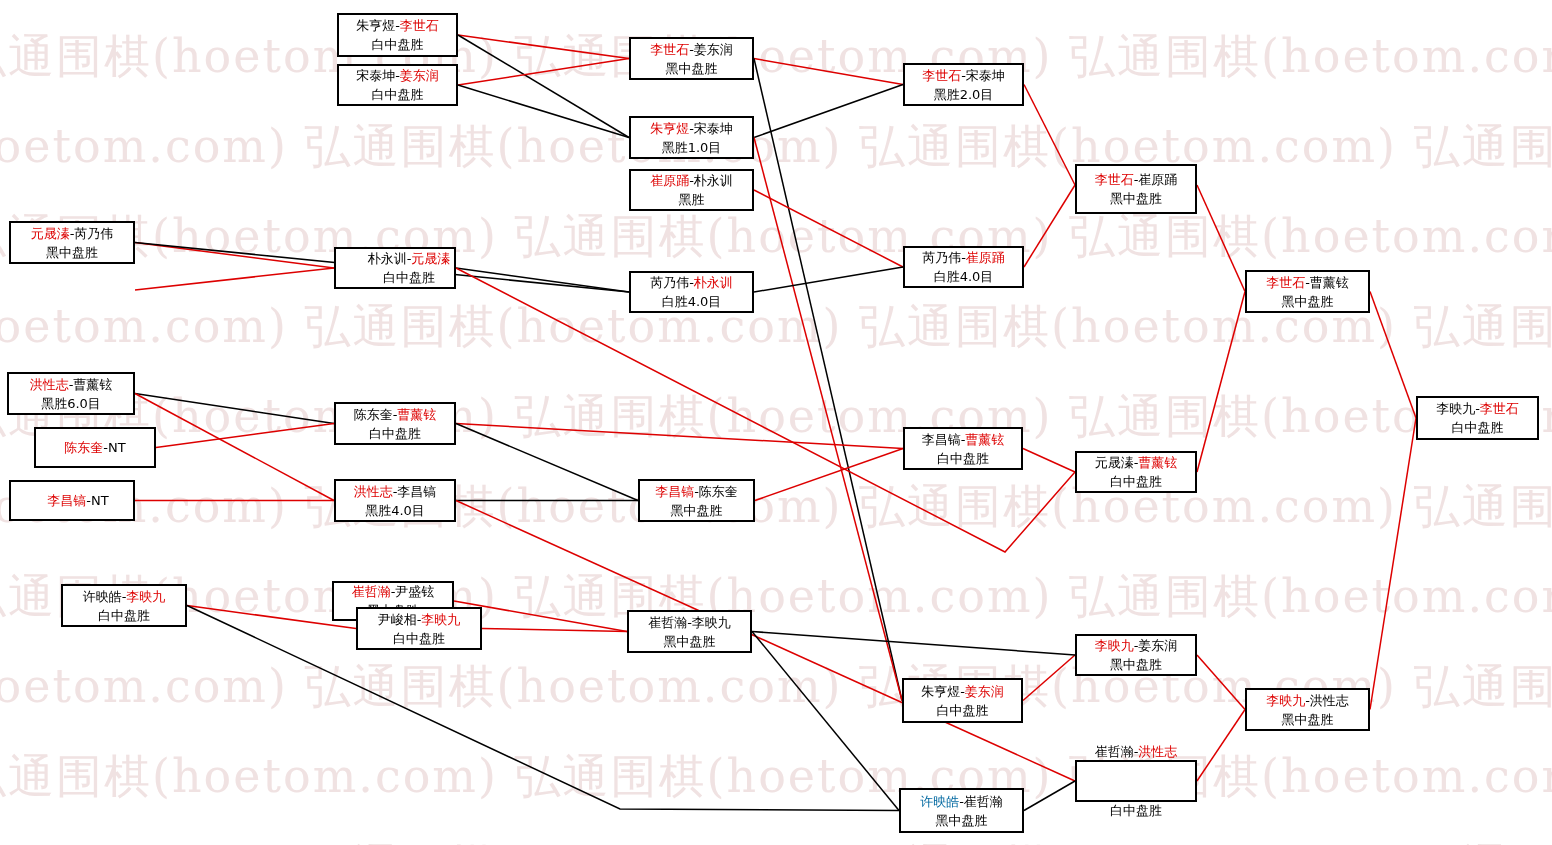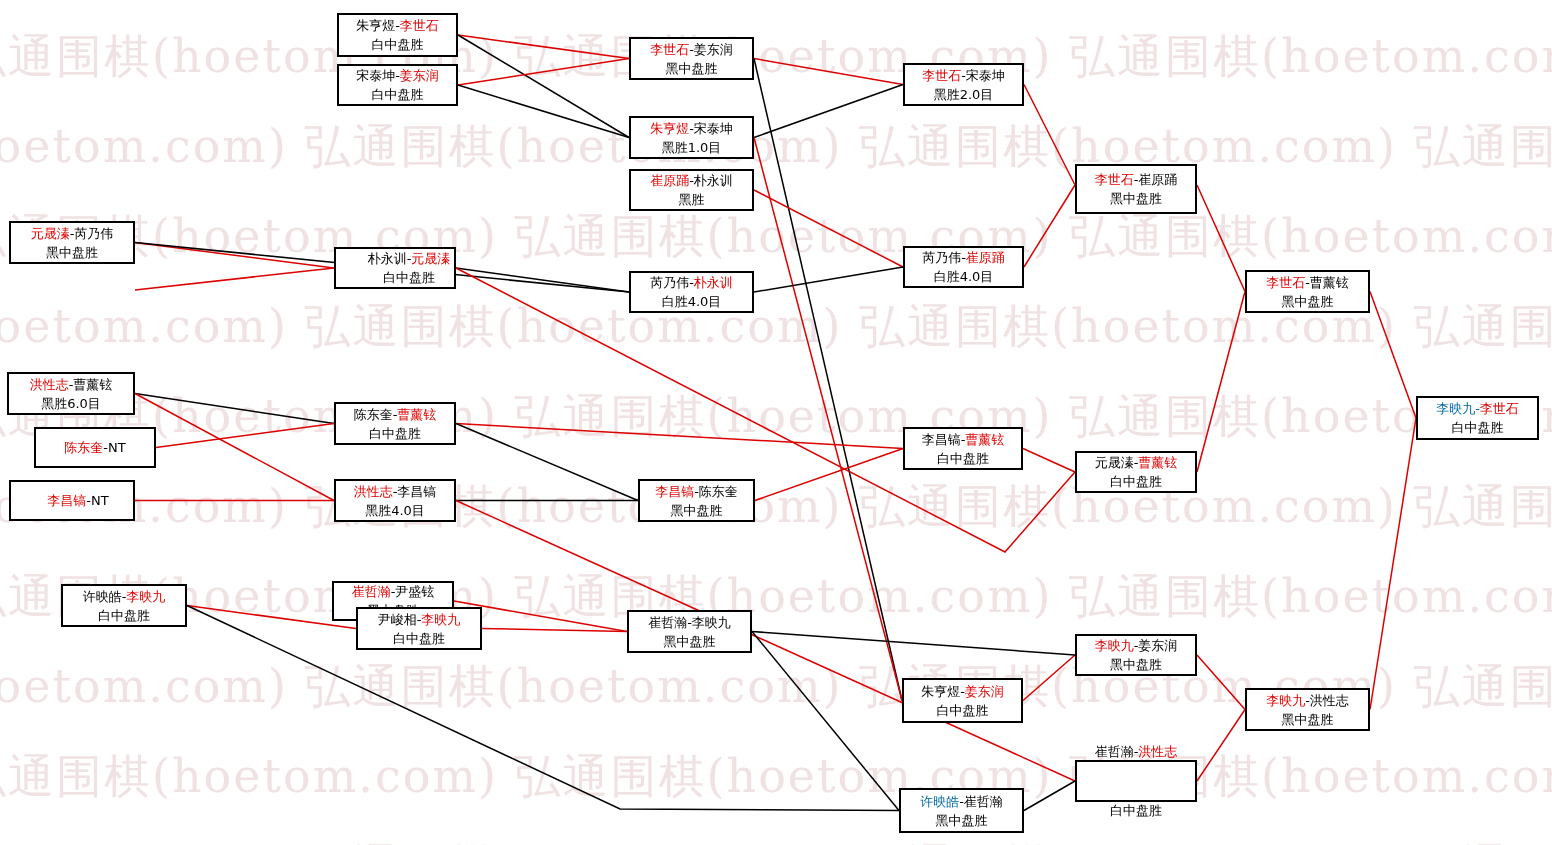--- a/index.html
+++ b/index.html
@@ -191,16 +191,16 @@
     </div>
     <div class="match-box" style="left: 1075px; top: 760px; width: 122px; height: 42px; gap: 40px;">
       <div class="l1"><span style="color: rgb(0, 0, 0);">崔哲瀚-</span><span style="color: rgb(221, 0, 0);">洪性志</span></div>
       <div class="l2" style="color: rgb(0, 0, 0);">白中盘胜</div>
     </div>
     <div class="match-box" style="left: 899px; top: 788px; width: 125px; height: 45px;">
       <div class="l1"><span style="color: #0369a1;">许映皓</span><span style="color: rgb(0, 0, 0);">-崔哲瀚</span></div>
       <div class="l2" style="color: rgb(0, 0, 0);">黑中盘胜</div>
     </div>
     <div class="match-box" style="left: 1416px; top: 396px; width: 123px; height: 44px;">
-      <div class="l1"><span style="color: #0369a1;">李映九-</span><span style="color: rgb(221, 0, 0);">李世石</span></div>
+      <div class="l1"><span style="color: #000000;">李映九-</span><span style="color: rgb(221, 0, 0);">李世石</span></div>
       <div class="l2" style="color: rgb(0, 0, 0);">白中盘胜</div>
     </div>
   </div>
 
 </body></html>

